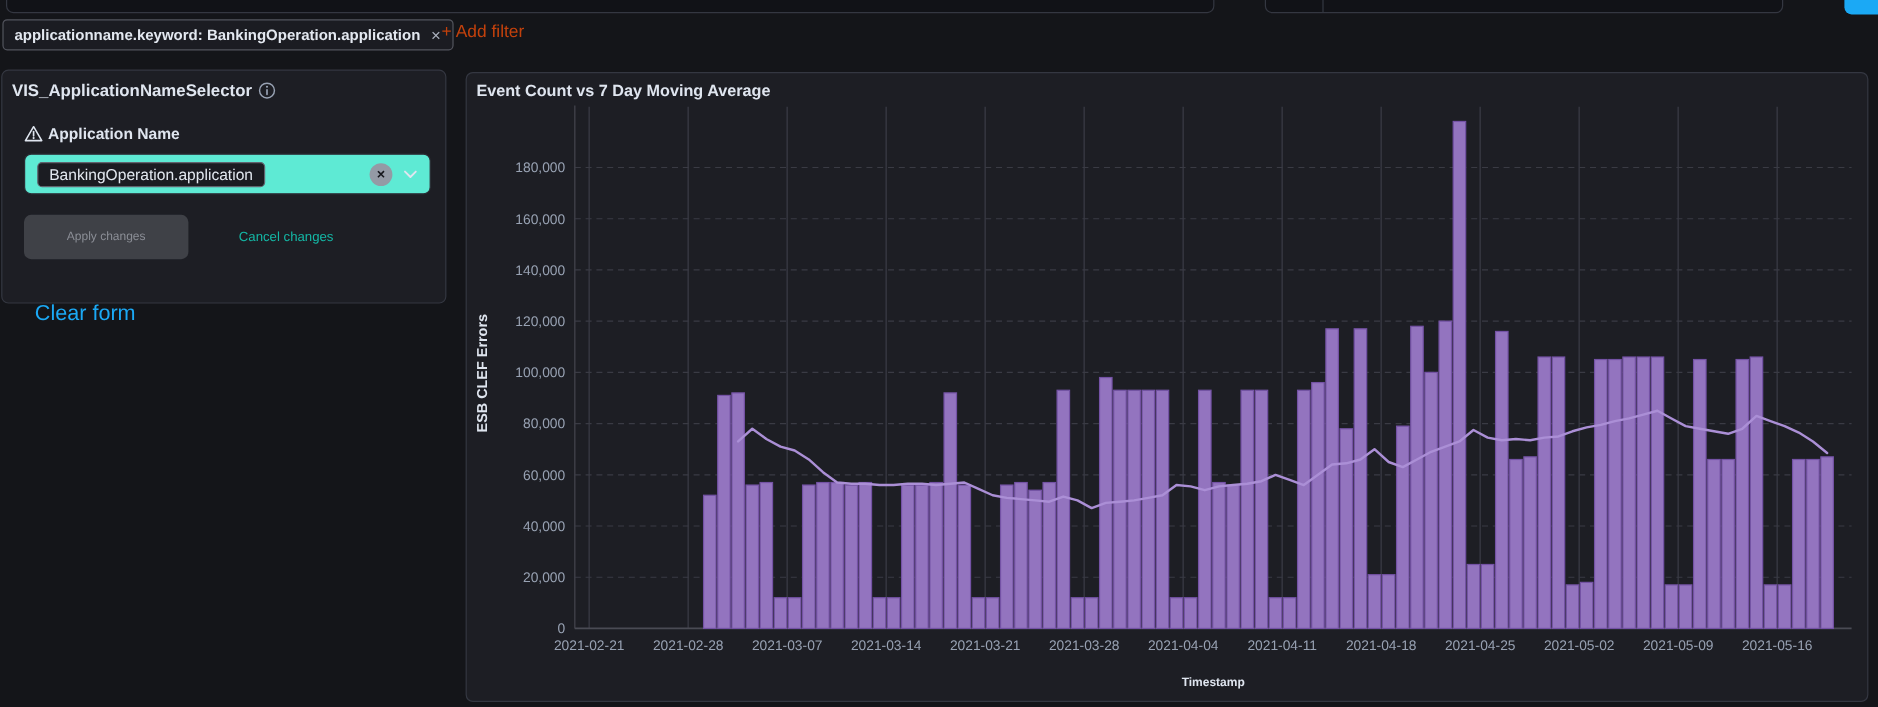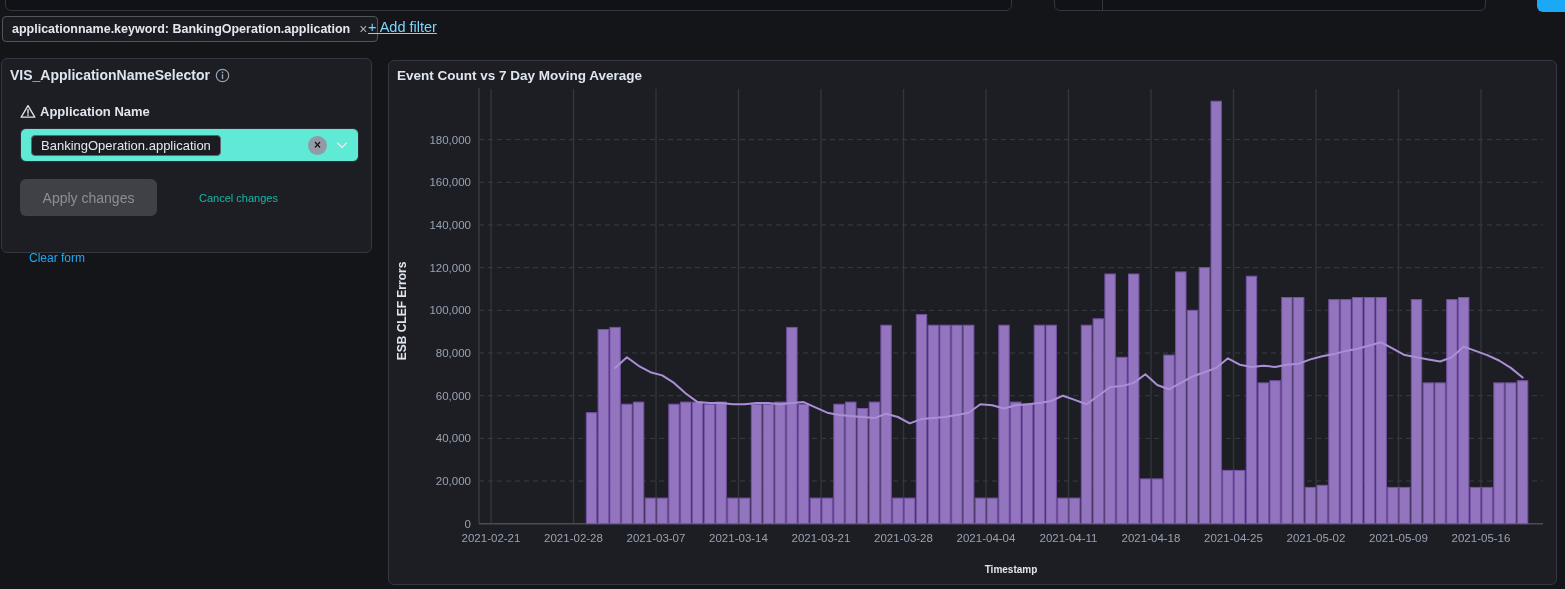--- a/index.html
+++ b/index.html
@@ -19,21 +19,21 @@
   }
   .filter-row { position:absolute; left:0; top:14px; height:32px; width:100%; }
   .filter-pill {
     position:absolute; left:2px; top:2px; height:26px;
     display:inline-flex; align-items:center; padding:0 10px 0 9px;
     background:#1b1c22; border:1px solid #53555e; border-radius:4px;
     font-size:12.5px; font-weight:bold; color:#e3e8f0; white-space:nowrap; cursor:pointer;
   }
   .filter-pill .x { font-weight:normal; color:#aab0bc; font-size:14px; margin-left:9px; cursor:pointer; }
   .add-filter {
-    position:absolute; left:368px; top:5px; font-size:14.5px; color:#7dd3fc; cursor:pointer;text-decoration:underline;
+    position:absolute; left:368px; top:5px; font-size:14.5px; color:#c2410c; cursor:pointer;
   }
   .card {
     position:absolute; background:#1d1e24; border:1px solid #343741; border-radius:6px;
   }
   #selector-card { left:1px; top:58px; width:371px; height:195px; }
   .panel-title-row { position:absolute; left:8px; top:8px; display:flex; align-items:center; gap:5px; }
   .panel-title { font-size:14px; font-weight:bold; color:#dfe5ef; }
   .field-label-row { position:absolute; left:18px; top:45px; display:flex; align-items:center; gap:4px; }
   .field-label { font-size:13px; font-weight:bold; color:#dfe5ef; }
   .combobox {
@@ -47,27 +47,27 @@
   }
   .combo-right { margin-left:auto; display:flex; align-items:center; gap:7px; }
   .clear-circle {
     width:19px; height:19px; border-radius:50%; background:#949aa5;
     display:flex; align-items:center; justify-content:center; cursor:pointer;
     color:#16171c; font-size:12px; font-weight:bold; line-height:1;
   }
   .btn-row { position:absolute; left:18px; top:120px; display:flex; align-items:center; }
   .apply-btn {
     width:137px; height:37px; background:#3f4147; color:#8b8e96;
-    border:none; border-radius:6px; font-size:14px; font-family:inherit; cursor:not-allowed;
+    border:none; border-radius:6px; font-size:10px; font-family:inherit; cursor:not-allowed;
   }
   .cancel-btn {
     margin-left:32px; background:none; border:none; color:#14b8a6;
     font-size:11px; font-family:Liberation Sans, sans-serif; cursor:pointer; padding:0 10px;
   }
-  .clear-form { position:absolute; left:27px; top:192px; font-size:12px; color:#1ba9f5; cursor:pointer; }
+  .clear-form { position:absolute; left:27px; top:192px; font-size:18px; color:#1ba9f5; cursor:pointer; }
   #chart-card { left:388px; top:60px; width:1169px; height:525px; }
   .chart-title { position:absolute; left:8px; top:7px; font-size:13.5px; font-weight:bold; color:#dfe5ef;text-align:center; }
   #chart-svg { position:absolute; left:0; top:0; }
   #chart-svg text { font-family:"Liberation Sans", sans-serif; }
   .y-title {
     position:absolute; left:-66px; top:242px; width:160px; height:16px;
     transform:rotate(-90deg); text-align:center;
     font-size:12px; font-weight:bold; color:#dfe5ef;
   }
   .x-title {

